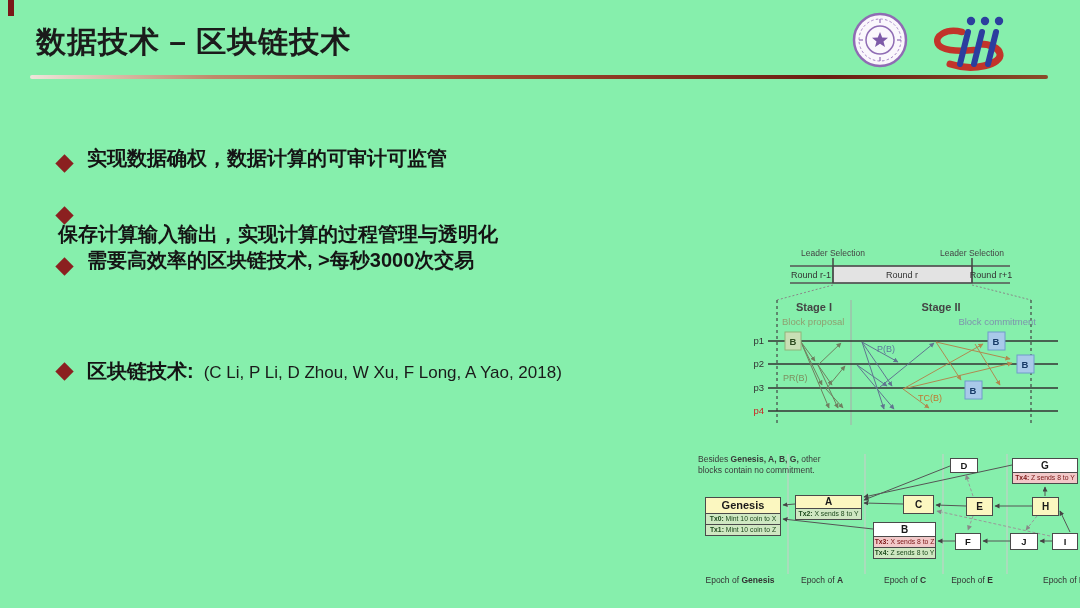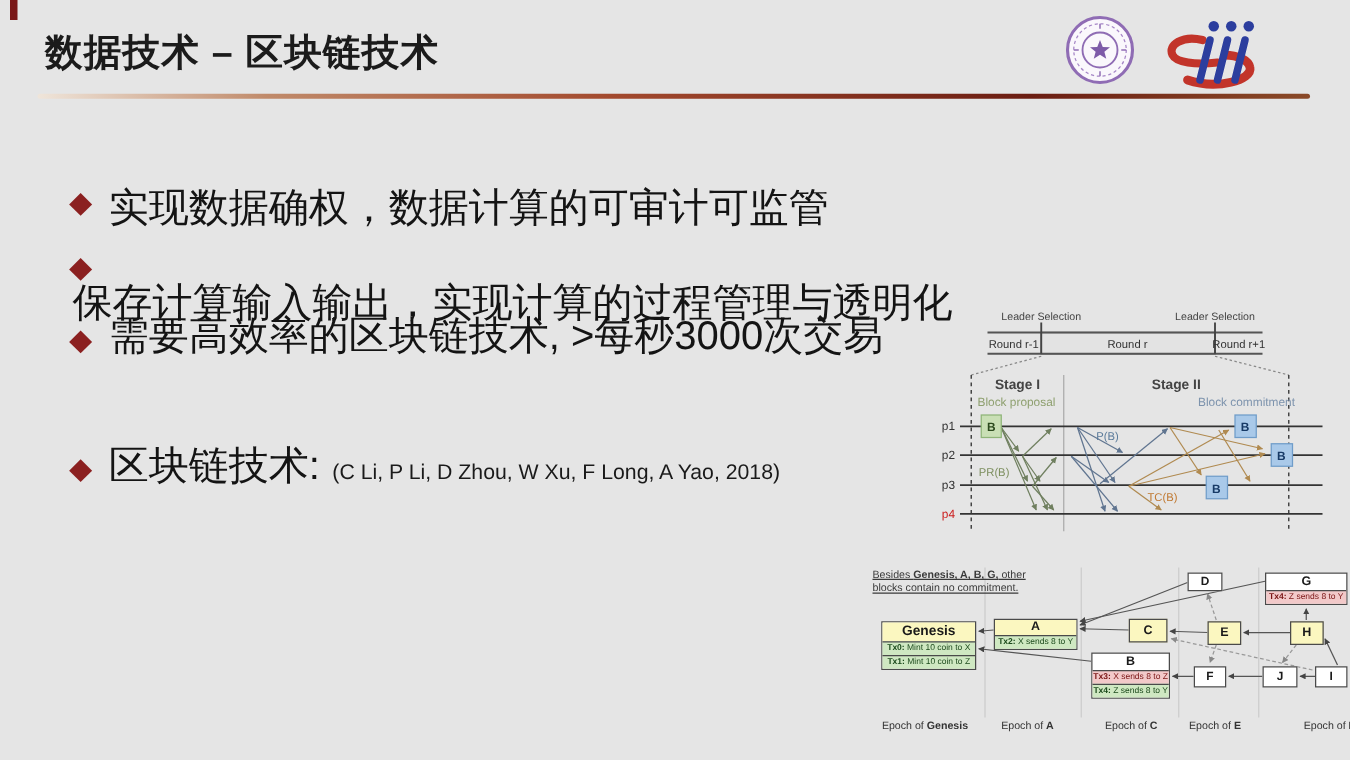--- a/index.html
+++ b/index.html
@@ -1,43 +1,43 @@
 <!DOCTYPE html>
 <html><head>
 <meta charset="utf-8">
 <style>
   * { margin:0; padding:0; box-sizing:border-box; }
   html,body { background:#ffffff; }
   body { font-family:"Liberation Sans", sans-serif; }
-  .slide { position:relative; width:1080px; height:608px; background:#e5e5e5; overflow:hidden; }
+  .slide { position:relative; width:1080px; height:608px; background:#86efac; overflow:hidden; }
 
   
   .corner-mark { position:absolute; left:8px; top:0; width:6px; height:16px; background:#7a1818; }
   .page-title { position:absolute; left:36px; top:22px; font-size:30px; font-weight:bold; color:#1b1b1b; letter-spacing:1px; }
   .title-rule { position:absolute; left:30px; top:75px; width:1018px; height:4px; border-radius:2px;
     background:linear-gradient(to right,#efe5da 0%,#c08a6a 18%,#a34a2e 45%,#6b1d12 78%,#8a4a28 100%); }
   .logo { position:absolute; }
   .logo-seal { left:850px; top:10px; }
   .logo-inst { left:916px; top:6px; }
 
   
   .bullet { position:absolute; left:58px; display:flex; align-items:flex-start; }
   .bullet .diamond { width:13px; height:13px; background:#8b2020; transform:rotate(45deg); margin:11px 16px 0 0; flex:0 0 auto; }
-  .bullet .btext { font-size:32px; line-height:1.25; font-weight:400; color:#141414; white-space:nowrap; }
+  .bullet .btext { font-size:20px; line-height:1.25; font-weight:700; color:#141414; white-space:nowrap; }
   .bullet .citation { font-size:17px; font-weight:400; color:#1a1a1a; margin-left:10px; white-space:nowrap; }
   .b1 { top:146px; } .b2 { top:198px;flex-direction:column; } .b3 { top:248px;align-items:center; } .b4 { top:352px; align-items:baseline; }
   .b4 .diamond { margin-top:13px; }
 
   
   .protocol { position:absolute; left:740px; top:245px; }
 
   
   .dag { position:absolute; left:690px; top:450px; width:390px; height:130px; font-family:"Liberation Sans", sans-serif; }
   .dag svg.wires { position:absolute; left:0; top:0; z-index:0; }
-  .dag-note { position:absolute; left:8px; top:4px; z-index:2; font-size:8.5px; line-height:11px; color:#3a3a3a;text-decoration:underline; }
+  .dag-note { position:absolute; left:8px; top:4px; z-index:2; font-size:8.5px; line-height:11px; color:#3a3a3a; }
   .blk { position:absolute; z-index:1; border:1px solid #4a4a4a; background:#ffffff; text-align:center; }
   .blk .hd { font-weight:bold; color:#1a1a1a; }
   .blk.yellow, .blk .hd.yellow { background:#fbf7c0; }
   .tx { border-top:1px solid #4a4a4a; font-size:6.8px; line-height:10px; white-space:nowrap; overflow:hidden; }
   .tx.green { background:#cfe8c2; color:#1c4a1c; }
   .tx.red { background:#f2c9c9; color:#7a1515; }
   .epoch { position:absolute; top:125px; transform:translateX(-50%); z-index:1; font-size:8.5px; color:#333; white-space:nowrap; }
   .epoch b { font-weight:bold; }
 </style>
 </head>

